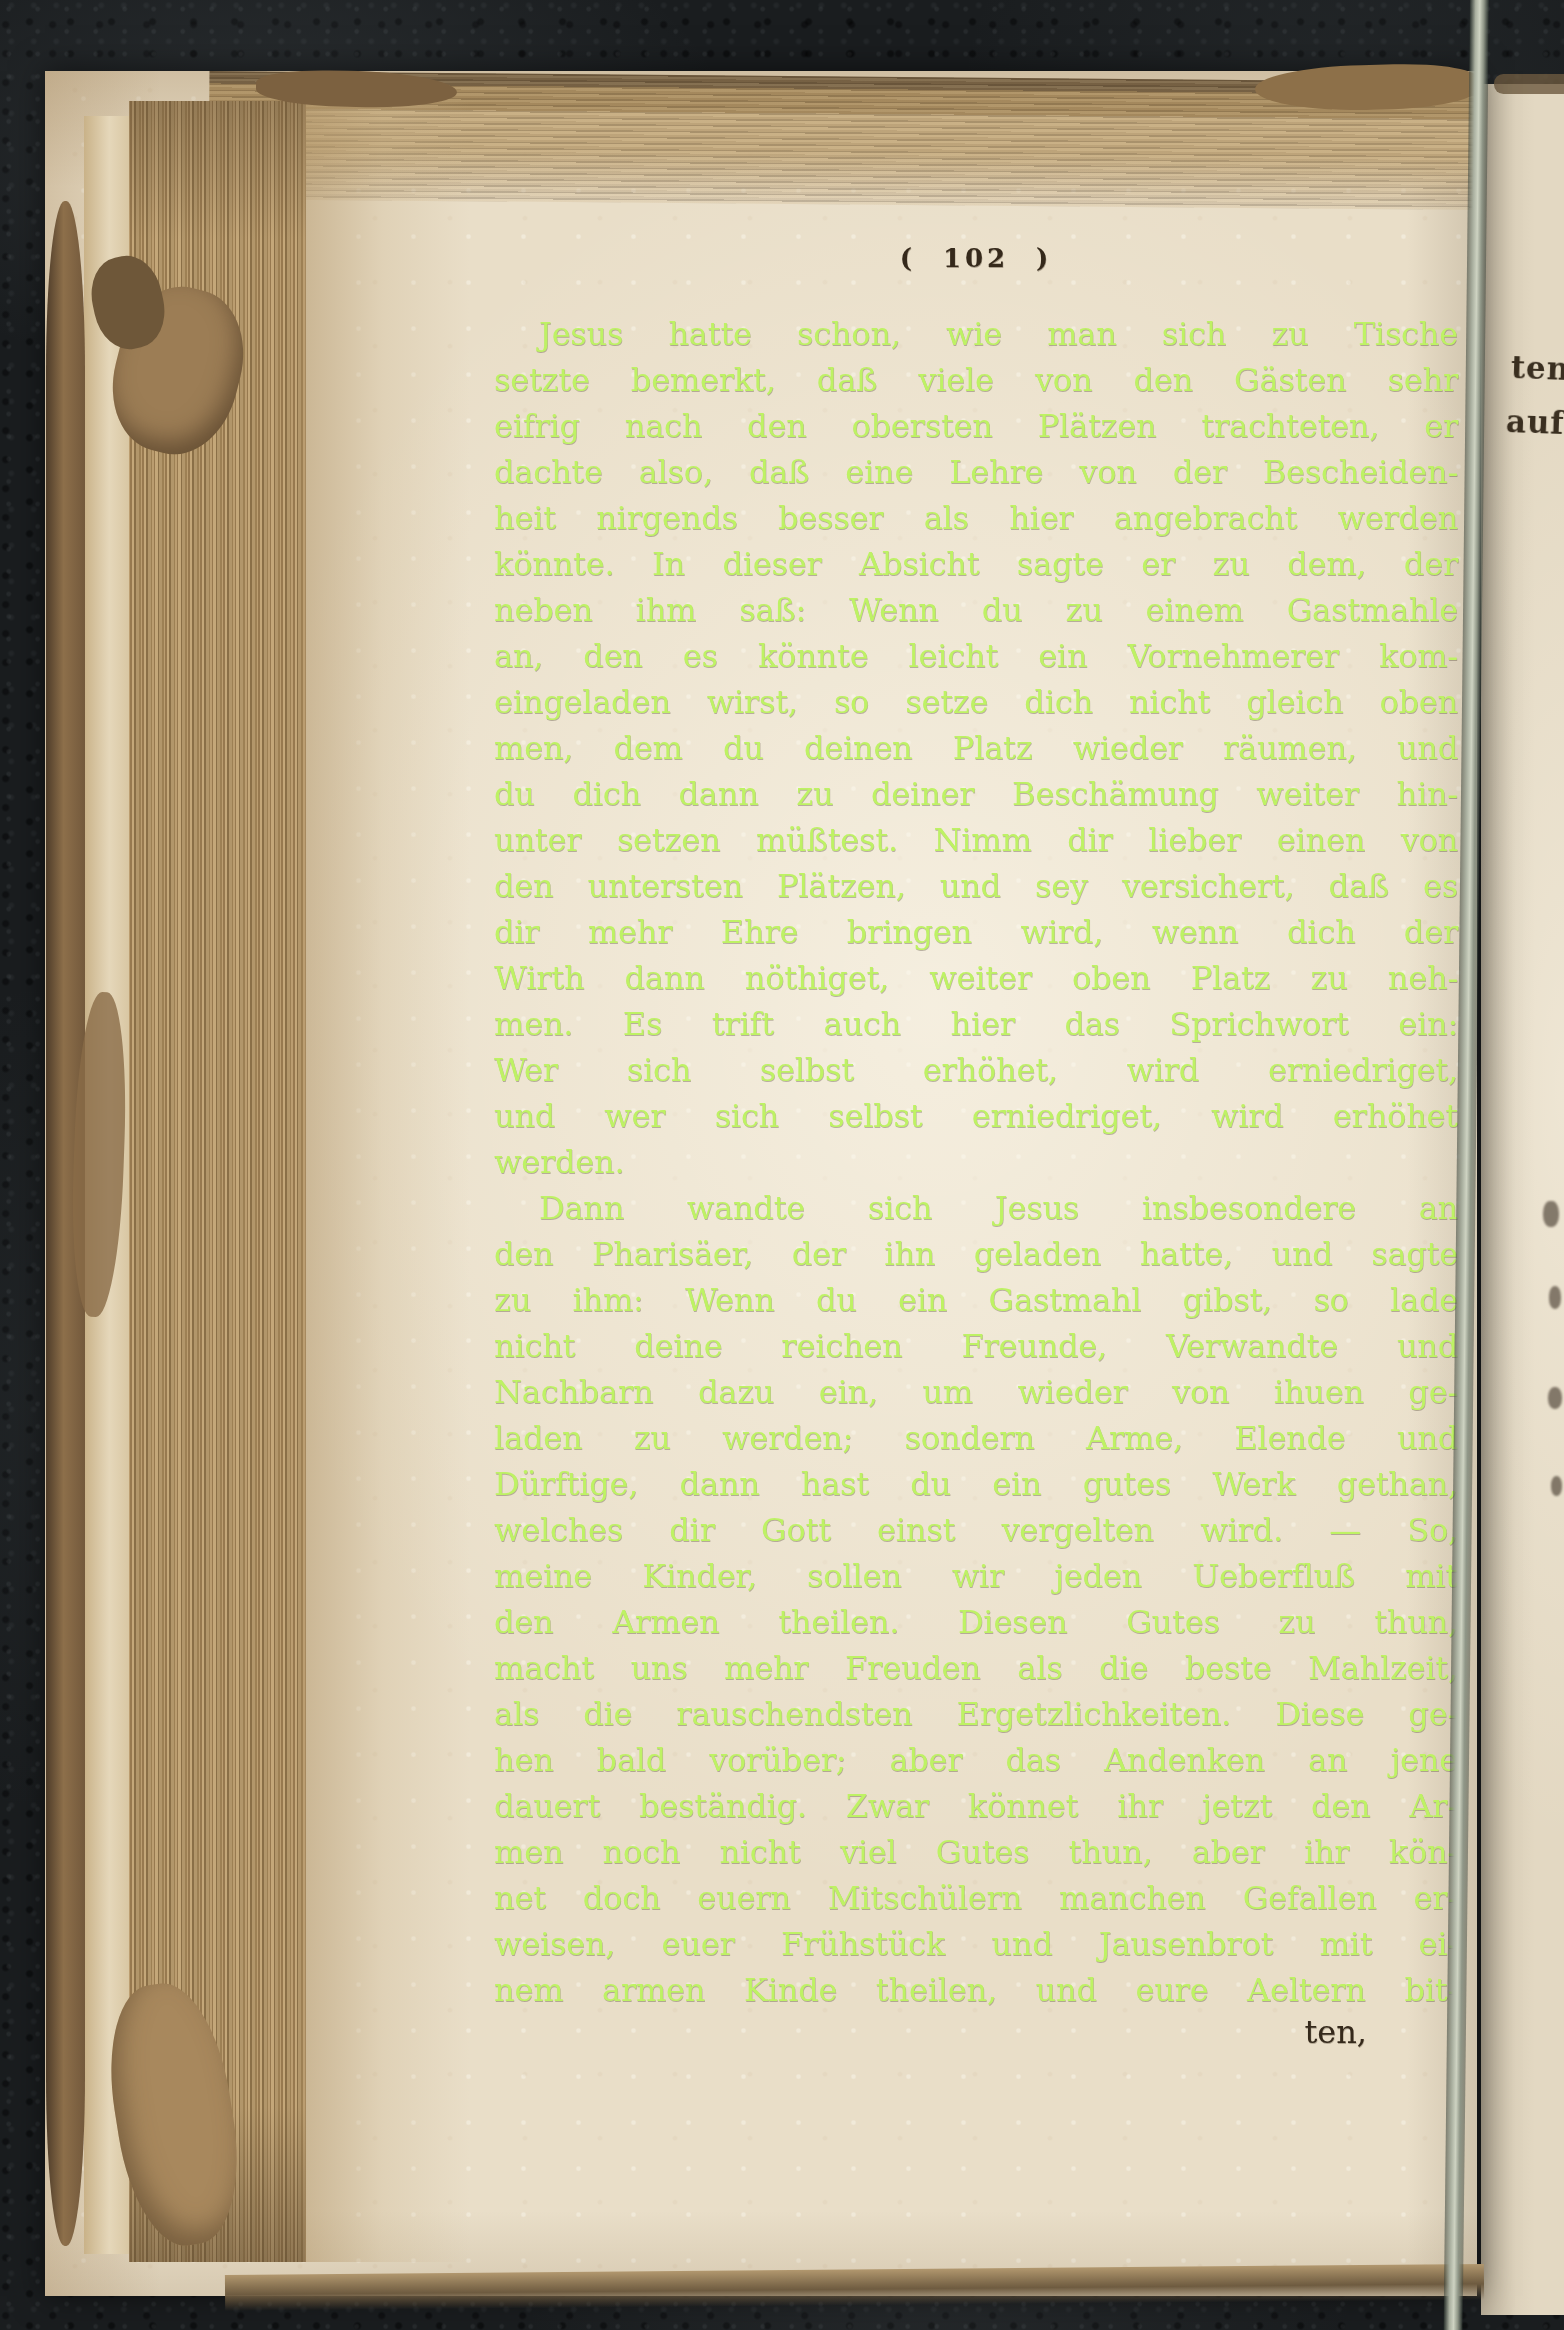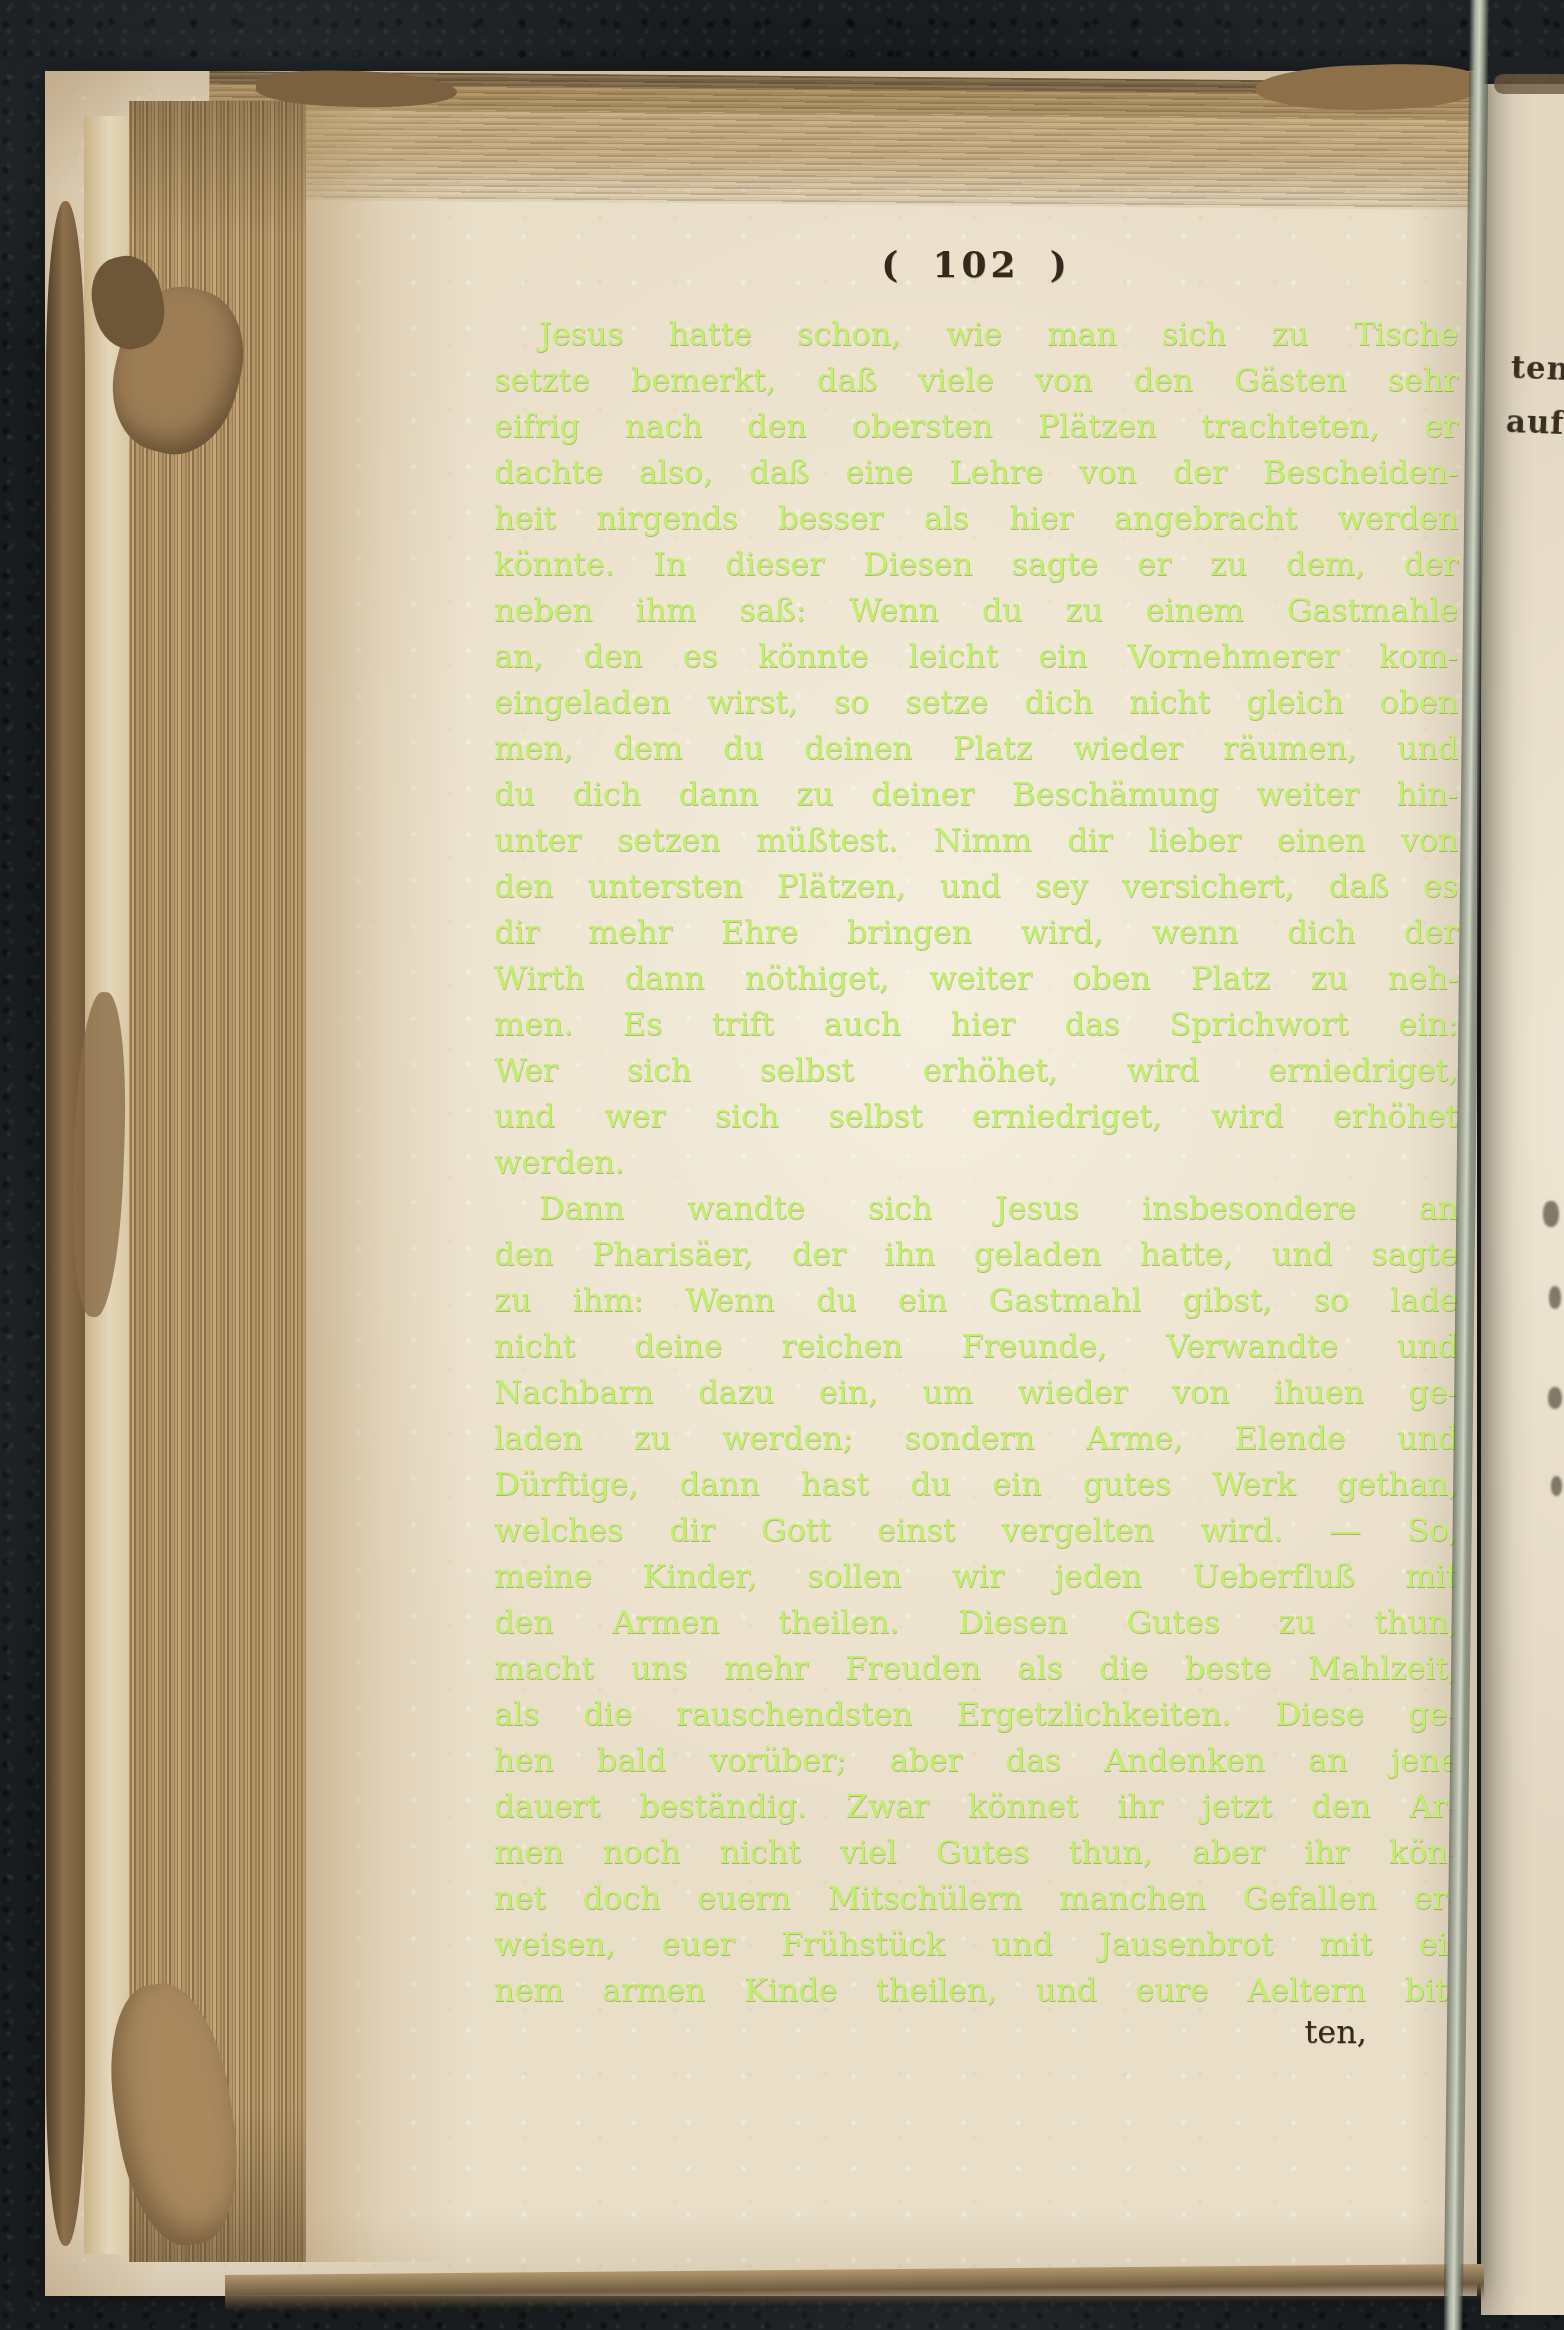--- a/index.html
+++ b/index.html
@@ -112,21 +112,21 @@
   
   .bottom-edge{
     position:absolute;left:225px;top:2264px;width:1259px;height:36px;
     background:linear-gradient(180deg,#b1976e,#6e5b40 55%, rgba(25,27,28,0));
     transform:rotate(-0.5deg);transform-origin:right center;
   }
 
   
   .page-number{
     position:absolute;left:494px;top:243px;width:964px;
-    text-align:center;font-size:36px;color:#35291b;
+    text-align:center;font-size:26px;color:#35291b;
     letter-spacing:3.9px;word-spacing:14px;font-weight:bold;
     text-shadow:0.5px 0.6px 0.6px rgba(54,40,24,0.35);
   }
   .text-block{
     position:absolute;left:494px;top:311px;width:964px;
     font-size:32px;line-height:46px;color:#bef264;
     text-shadow:0.5px 0.7px 0.6px rgba(54,40,24,0.30);
     word-spacing:1.5px;letter-spacing:-0.2px;
   }
   .line{text-align:justify;text-align-last:justify;height:46px;overflow:visible;white-space:nowrap;white-space:normal;}
@@ -170,21 +170,21 @@
   <div class="blob b6"></div>
   <div class="bottom-edge"></div>
 
   <div class="page-number">( 102 )</div>
   <div class="text-block">
       <div class="line indent">Jesus hatte schon, wie man sich zu Tische</div>
       <div class="line">setzte bemerkt, daß viele von den Gästen sehr</div>
       <div class="line">eifrig nach den obersten Plätzen trachteten, er</div>
       <div class="line">dachte also, daß eine Lehre von der Bescheiden-</div>
       <div class="line">heit nirgends besser als hier angebracht werden</div>
-      <div class="line">könnte. In dieser Diesen sagte er zu dem, der</div>
+      <div class="line">könnte. In dieser Absicht sagte er zu dem, der</div>
       <div class="line">neben ihm saß: Wenn du zu einem Gastmahle</div>
       <div class="line">an, den es könnte leicht ein Vornehmerer kom-</div>
       <div class="line">eingeladen wirst, so setze dich nicht gleich oben</div>
       <div class="line">men, dem du deinen Platz wieder räumen, und</div>
       <div class="line">du dich dann zu deiner Beschämung weiter hin-</div>
       <div class="line">unter setzen müßtest. Nimm dir lieber einen von</div>
       <div class="line">den untersten Plätzen, und sey versichert, daß es</div>
       <div class="line">dir mehr Ehre bringen wird, wenn dich der</div>
       <div class="line">Wirth dann nöthiget, weiter oben Platz zu neh-</div>
       <div class="line">men. Es trift auch hier das Sprichwort ein:</div>

